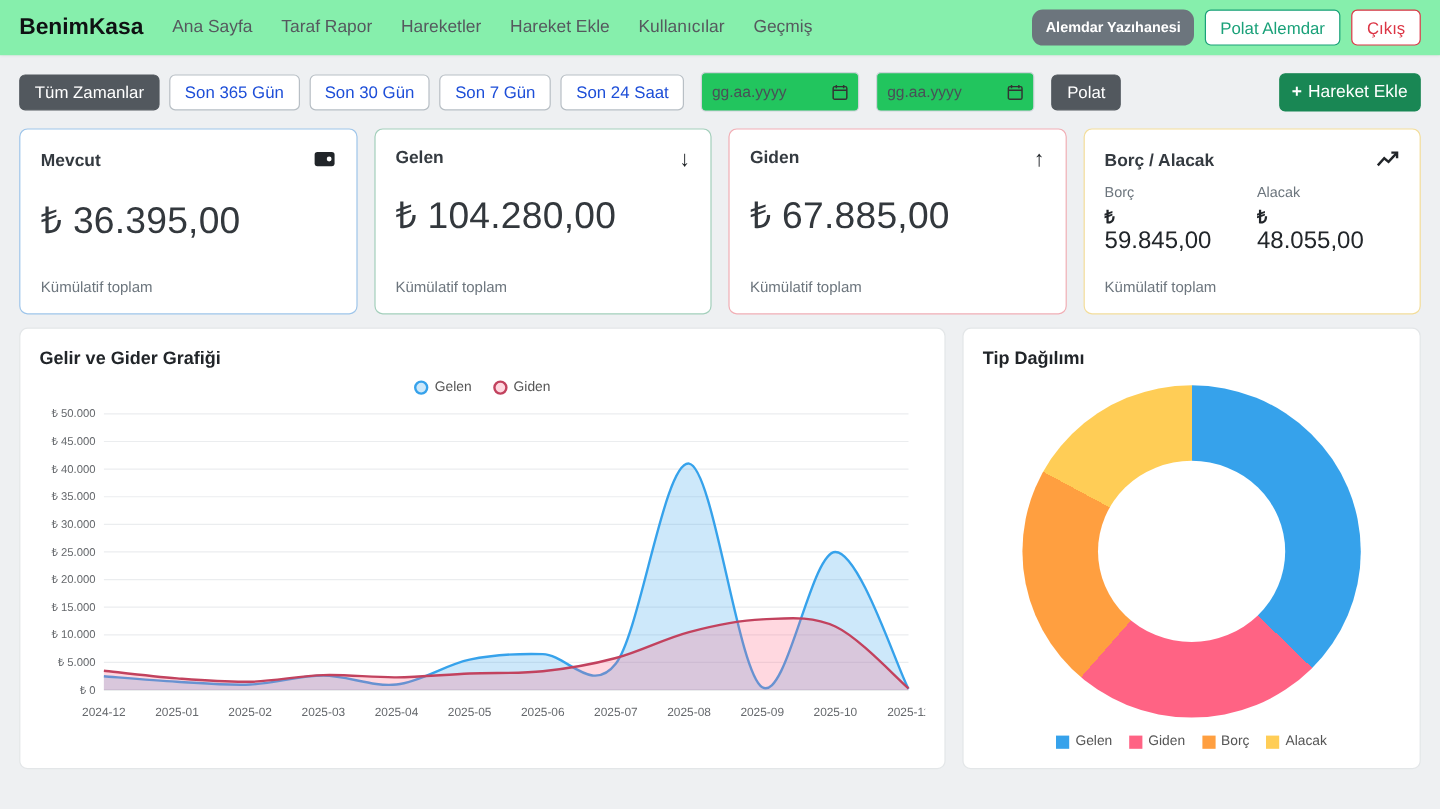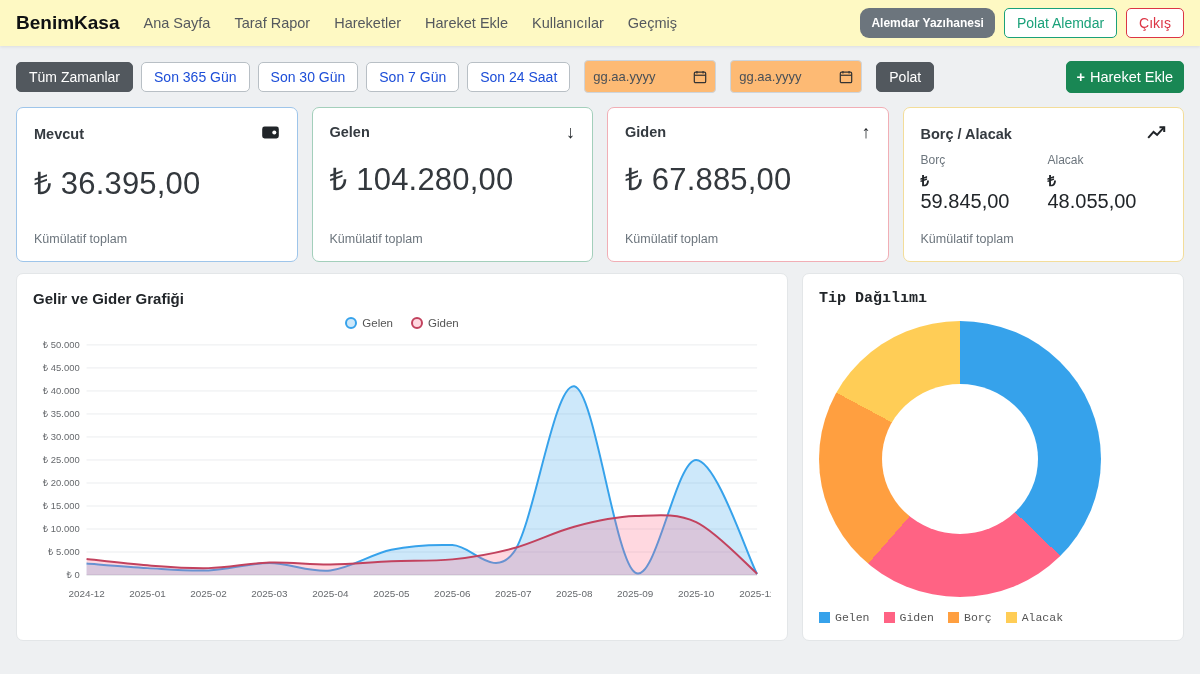--- a/index.html
+++ b/index.html
@@ -5,21 +5,21 @@
   * { box-sizing: border-box; margin: 0; padding: 0; }
   html,body { width: 1200px; height: 674px; }
   body {
     font-family: "Liberation Sans", sans-serif;
     background: #eef0f2;
     overflow: hidden;
     color: #212529;
   }
   
   .navbar {
-    height: 46px; background: #fef9c3; display: flex; align-items: center;
+    height: 46px; background: #86efac; display: flex; align-items: center;
     padding: 0 16px; box-shadow: 0 1px 3px rgba(0,0,0,.08); position: relative; z-index: 2;
   }
   .brand { font-size: 19px; font-weight: bold; color: #0f1113; margin-right: 24px; cursor: pointer; }
   .nav { display: flex; gap: 24px; }
   .nav-link { color: #55595e; font-size: 14.5px; text-decoration: none; cursor: pointer; }
   .nav-right { margin-left: auto; display: flex; align-items: center; gap: 9px; }
   .badge-office {
     background: #6c757d; color: #fff; font-size: 12px; font-weight: bold;
     padding: 8px 11px; border-radius: 9px;
   }
@@ -27,21 +27,21 @@
          background: #fff; border: 1px solid #ced4da; color: #495057; white-space: nowrap; }
   .btn-outline-teal { border-color: #1aa179; color: #1aa179; }
   .btn-outline-red  { border-color: #dc3545; color: #dc3545; }
   
   .main { padding: 14px 16px 16px; }
   .filterbar { display: flex; align-items: center; gap: 8px; margin-bottom: 14px; }
   .btn-dark { background: #52585e; border-color: #52585e; color: #fff; }
   .btn-range { background: #fff; border-color: #b8bfc5; color: #1d4ed8; }
   .date-input {
     display: flex; align-items: center; justify-content: space-between;
-    width: 132px; height: 33px; background: #fdba74; border: 1px solid #ced4da;
+    width: 132px; height: 33px; background: #22c55e; border: 1px solid #ced4da;
     border-radius: 4px; padding: 0 8px; cursor: text; margin-left: 6px;
   }
   .date-text { font-size: 13px; color: #495057; }
   .cal-icon { display: inline-flex; cursor: pointer; }
   .spacer { flex: 1; }
   .btn-green { background: #198754; border-color: #198754; color: #fff; font-size: 14.5px; padding: 7px 10px; }
   .btn-green .plus { font-weight: bold; margin-right: 5px; }
   
   .stats { display: grid; grid-template-columns: repeat(4, 1fr); gap: 14px; margin-bottom: 11px; }
   .card { background: #fff; border-radius: 7px; border: 1px solid #e3e6e8; }
@@ -61,21 +61,21 @@
   .dual-amount { font-size: 20px; font-weight: normal; color: #212529; }
   
   .charts { display: grid; grid-template-columns: 1fr 382px; gap: 14px; }
   .chart-card { padding: 16px; height: 368px; }
   .chart-title { font-size: 15px; font-weight: bold; color: #212529; }
   .legend-row { display: flex; justify-content: center; gap: 18px; margin: 10px 0 4px; }
   .legend-item { display: inline-flex; align-items: center; gap: 5px; font-size: 11.5px; color: #555; cursor: pointer; }
   .legend-dot { width: 12px; height: 12px; border-radius: 50%; border: 2px solid; display: inline-block; }
   .legend-square { width: 11px; height: 11px; display: inline-block; }
   .line-svg { width: 100%; height: auto; display: block; }
-  .donut-wrap { display: flex; flex-direction: column; align-items: flex-start; font-family: Liberation Mono, monospace; }
+  .donut-wrap { display: flex; flex-direction: column; align-items: center; }
   .donut {
     width: 282px; height: 282px; border-radius: 50%; margin-top: 14px; position: relative;
   }
   .donut::after {
     content: ""; position: absolute; inset: 63px; background: #fff; border-radius: 50%;
   }
   .donut-legend { display: flex; justify-content: center; gap: 14px; margin-top: 14px; }
 </style>
 </head>
 <body>

